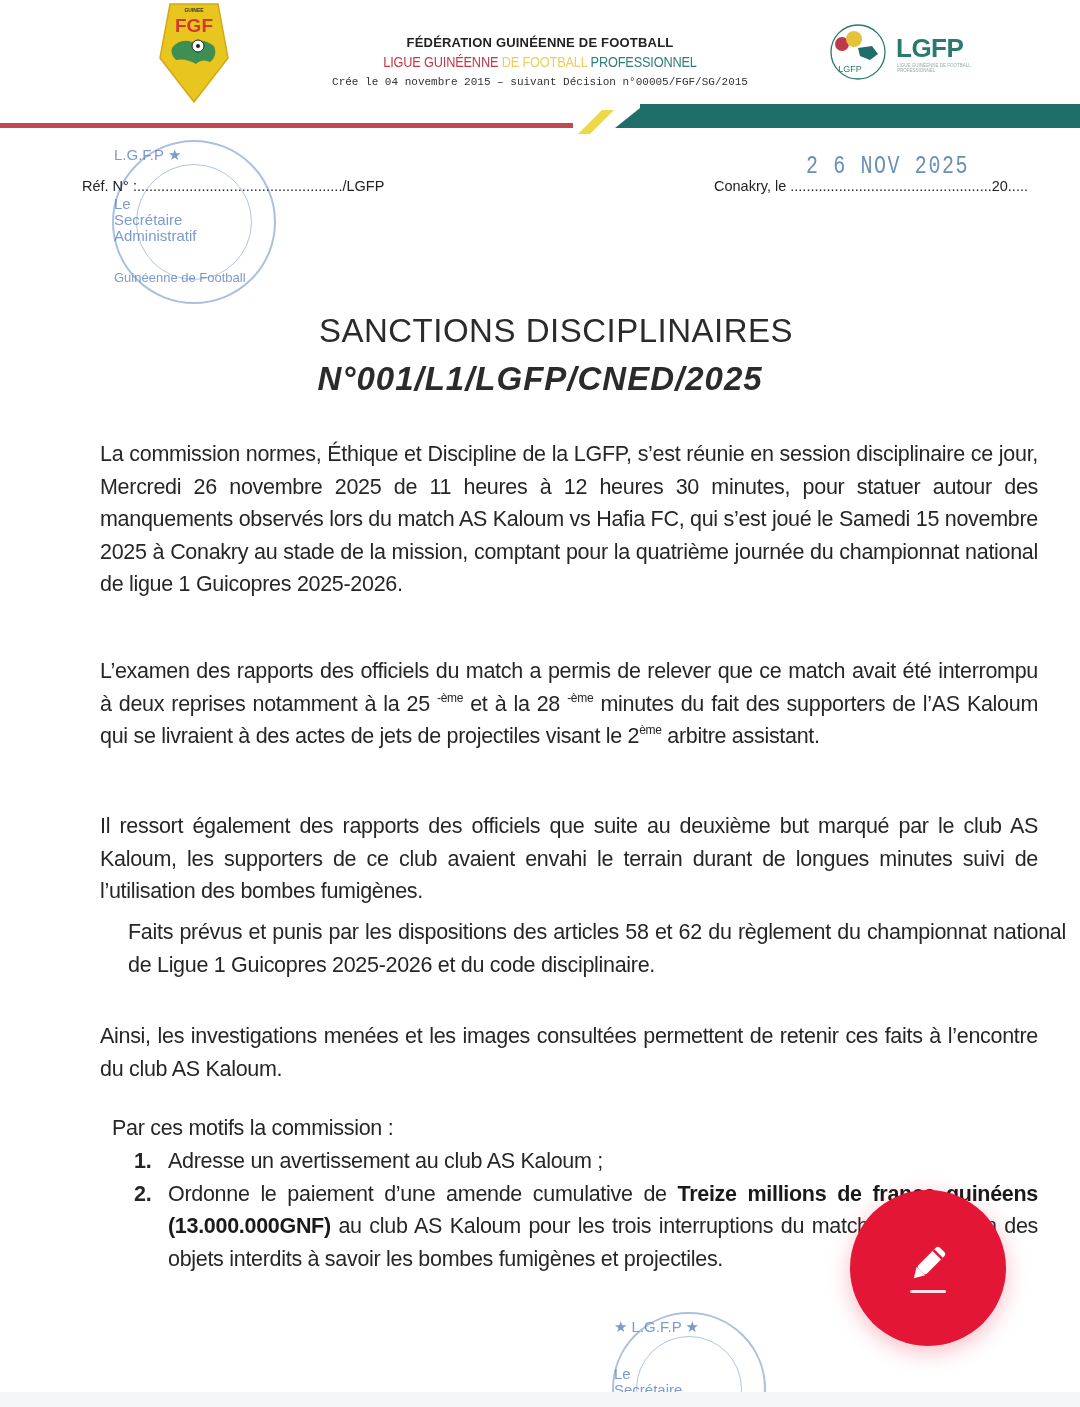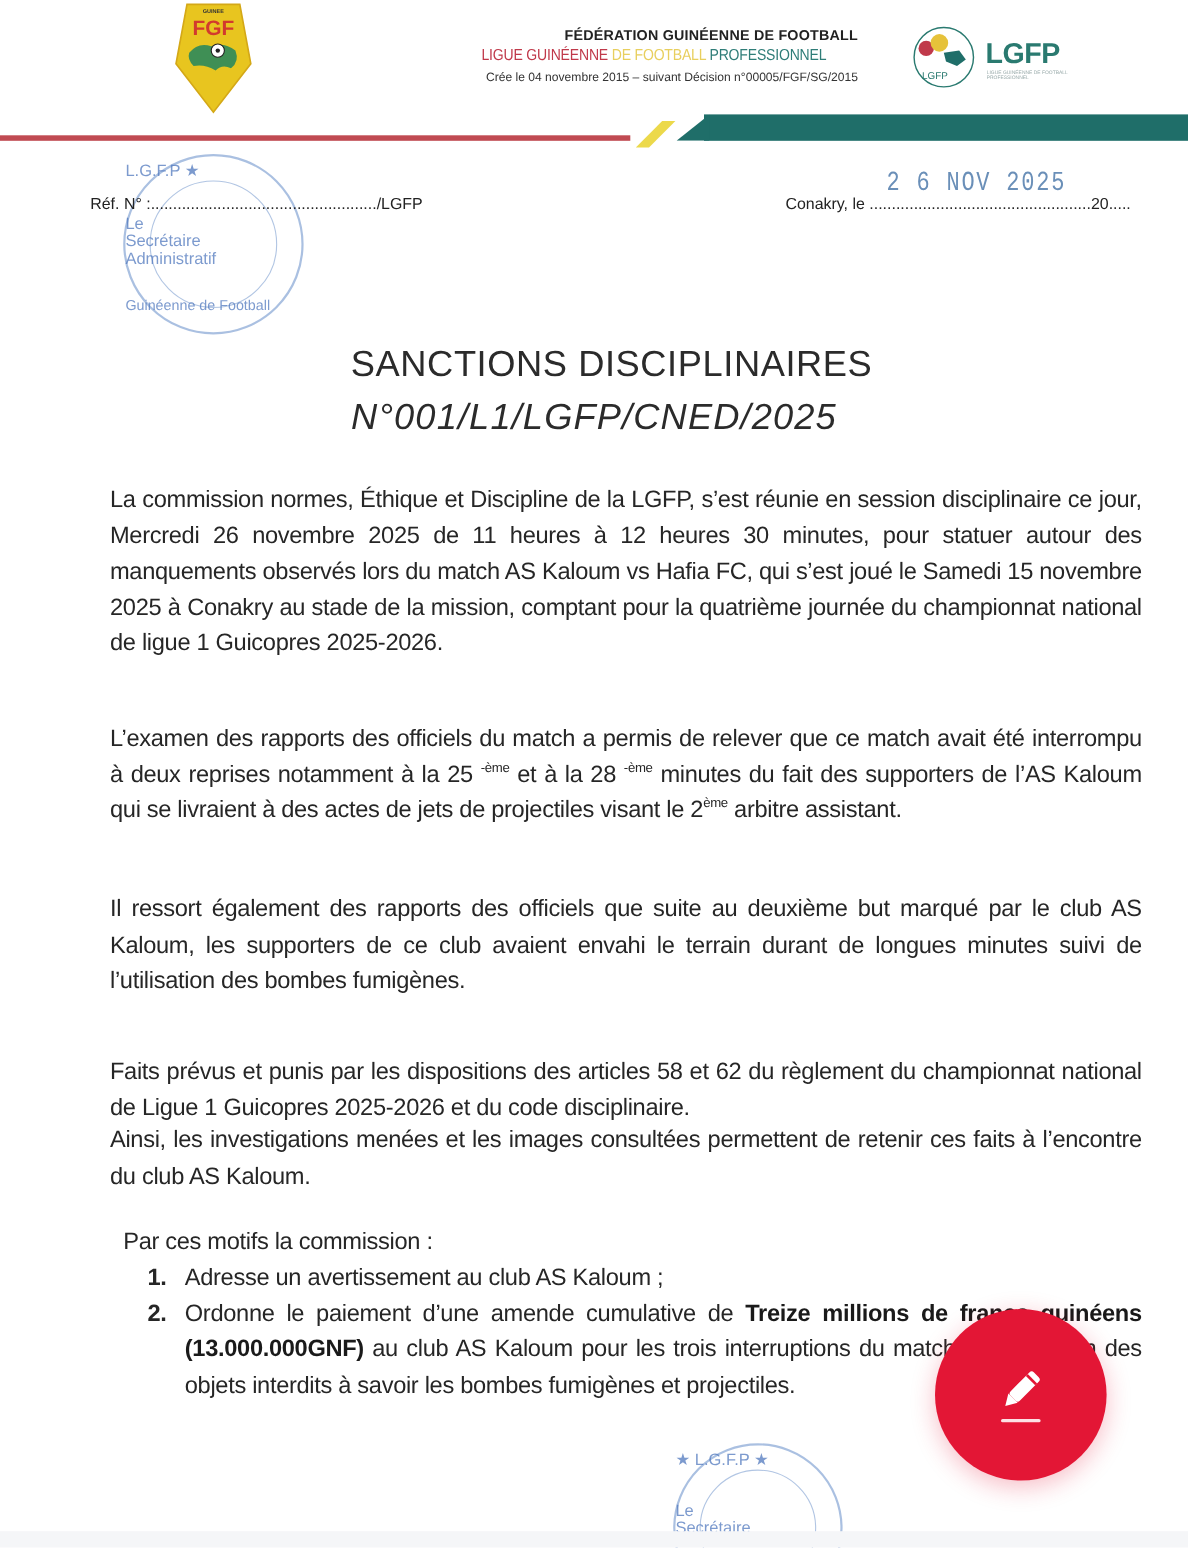--- a/index.html
+++ b/index.html
@@ -5,27 +5,27 @@
   html, body { margin: 0; padding: 0; }
   body {
     width: 1080px; height: 1407px; overflow: hidden; position: relative;
     background: #ffffff; color: #222;
     font-family: "Liberation Sans", sans-serif;
   }
   .abs { position: absolute; }
 
   
   #fgf-logo { left: 158px; top: 0px; width: 72px; height: 104px; }
-  .hdr-center { left: 300px; top: 24px; width: 480px; text-align: right; }
+  .hdr-center { left: 300px; top: 35px; width: 480px; text-align: center; }
   .hdr-fed { font-weight: bold; font-size: 13px; color: #222; letter-spacing: 0.2px; }
   .hdr-ligue { font-family: "Liberation Sans", sans-serif; font-size: 14.5px; margin-top: 4px; letter-spacing: -0.2px; transform: scaleX(0.88); }
   .hdr-ligue .w1 { color: #c0394a; }
   .hdr-ligue .w2 { color: #e8cf5e; }
   .hdr-ligue .w3 { color: #2f7d78; }
-  .hdr-created { font-size: 11px; color: #333; margin-top: 6px; }
+  .hdr-created { font-size: 11px; color: #333; margin-top: 6px; font-family: Liberation Mono, monospace; }
 
   #lgfp-logo { left: 828px; top: 22px; width: 60px; height: 60px; }
   .lgfp-text { left: 896px; top: 33px; font-weight: bold; font-size: 26px; color: #2a7a70; letter-spacing: -0.5px; }
   .lgfp-sub { left: 897px; top: 63px; font-size: 4.5px; color: #9aa; line-height: 5px; width: 90px; }
 
   
   .div-red { left: 0; top: 123px; width: 573px; height: 5px; background: #c04a52; }
   .div-yellow { left: 590px; top: 110px; width: 12px; height: 24px; background: #ecd94b; transform: skewX(-45deg); }
   .div-teal-fix { left: 640px; top: 104px; width: 440px; height: 24px; background: #1f6e69; }
 
@@ -37,32 +37,32 @@
   
   .stamp { border-radius: 50%; border: 2px solid rgba(100,140,200,0.55); }
   #stamp-top { left: 112px; top: 140px; width: 160px; height: 160px; }
   #stamp-bottom { left: 612px; top: 1312px; width: 150px; height: 150px; }
   .stamp-inner { position:absolute; left: 22px; top: 22px; right: 22px; bottom: 22px; border-radius: 50%; border: 1.5px solid rgba(100,140,200,0.5); }
   .stamp-text { position:absolute; width: 100%; color: rgba(80,120,190,0.75); font-size: 15px; line-height: 16px; }
   .stamp-ring { position:absolute; width: 100%; text-align: left; color: rgba(80,120,190,0.75); font-size: 15px; }
 
   
   .title1 { left: 0; width: 1080px; top: 312px; text-align: center; font-weight: normal; font-size: 33px; color: #2b2b2b; letter-spacing: 0.5px; margin-left: 16px; }
-  .title2 { left: 0; width: 1080px; top: 360px; text-align: center; font-weight: normal; font-style: italic; font-size: 33px; color: #2b2b2b; letter-spacing: 1px; }
+  .title2 { left: 0; width: 1080px; top: 360px; text-align: center; font-weight: bold; font-style: italic; font-size: 33px; color: #2b2b2b; letter-spacing: 1px; }
 
   
   .body-text {
     left: 100px; width: 938px; font-size: 21.5px; line-height: 32.6px; color: #262626;
     text-align: justify; font-family: "Liberation Sans Narrow", "Liberation Sans", sans-serif; letter-spacing: -0.3px;
   }
   .body-text sup { font-size: 12px; vertical-align: 9px; line-height: 0; }
   #p1 { top: 438px; }
   #p2 { top: 655px; }
   #p3 { top: 810px; }
-  #p4 { top: 958px; }
+  #p4 { top: 916px; margin-left: 28px; }
   #p5 { top: 1020px; }
   #p6 { top: 1112px; margin-left: 12px; }
   .list { left: 134px; width: 904px; top: 1145px; font-size: 21.5px; line-height: 32.6px; color: #262626; letter-spacing: -0.3px; }
   .list-item { display: flex; text-align: justify; }
   .list-num { width: 34px; font-weight: bold; flex: none; }
   .list-body { flex: 1; text-align: justify; }
   .list-body b { color: #1a1a1a; }
 
   .commission { left: 780px; top: 1404px; font-weight: bold; font-size: 22px; color: #0c4a6e; letter-spacing: 0.5px; }
 

